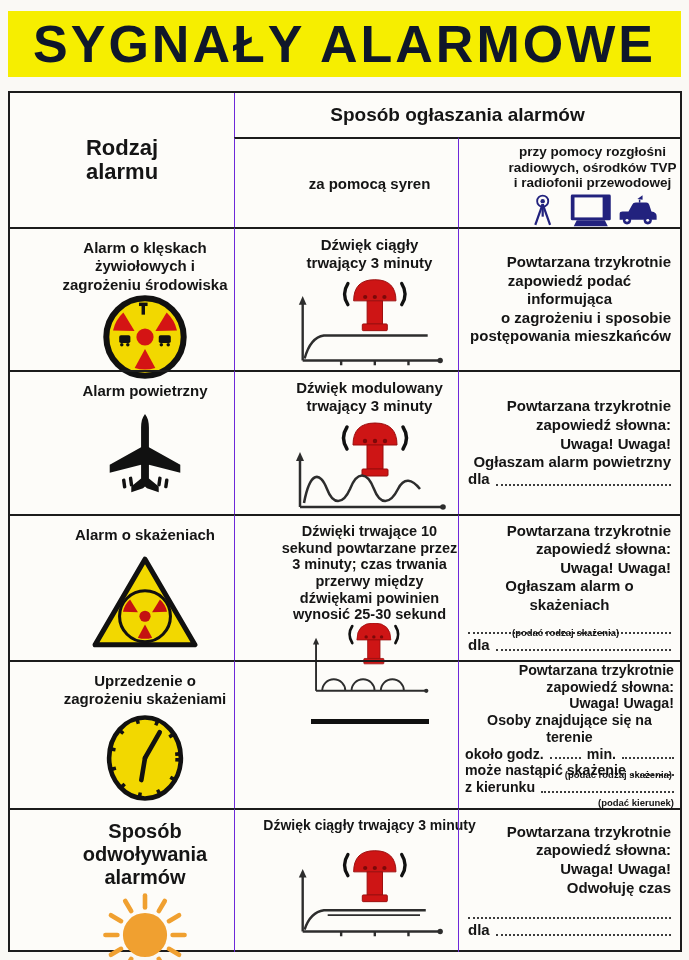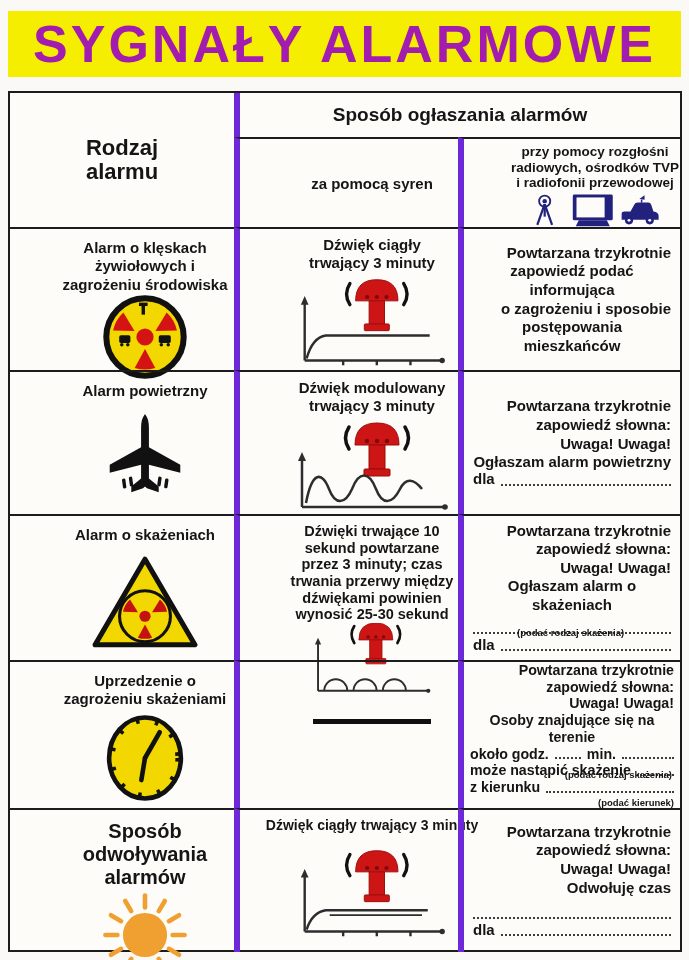--- a/index.html
+++ b/index.html
@@ -1,27 +1,27 @@
 <!DOCTYPE html>
 <html><head>
 <meta charset="utf-8">
 <style>
   html,body{margin:0;padding:0;background:#e9e7e1;}
   .page{position:relative;width:689px;height:960px;background:#faf9f5;overflow:hidden;
         font-family:"Liberation Sans", sans-serif;color:#151515;}
   
   .banner{position:absolute;left:8px;top:11px;width:673px;height:66px;background:#f6ee00;
           display:flex;align-items:center;justify-content:center;}
-  .banner .title{font-size:52px;font-weight:800;letter-spacing:3px;color:#a21caf;white-space:nowrap;}
+  .banner .title{font-size:52px;font-weight:800;letter-spacing:3px;color:#0f172a;white-space:nowrap;}
   
   .tbl{position:absolute;left:8px;top:91px;width:674px;height:861px;border:2px solid #1c1c1c;
        box-sizing:border-box;display:grid;grid-template-columns:224px 224px 222px;
        grid-template-rows:44px 90px 143px 144px 146px 148px 144px;background:#fdfcf9;}
   .cell{position:relative;box-sizing:border-box;display:flex;flex-direction:column;align-items:center;}
-  .bl{border-left:6px solid #6d28d9;} .bt{border-top:2px solid #1c1c1c;padding-left:46px;}
+  .bl{border-left:1px solid #6d28d9;} .bt{border-top:2px solid #1c1c1c;padding-left:46px;}
   .rodzaj{justify-content:center;font-size:22px;font-weight:800;text-align:center;line-height:1.1;}
   .sposob{justify-content:center;font-size:19px;font-weight:800;}
   .syreny{justify-content:center;font-size:15px;font-weight:700;}
   .radio{padding-top:5px;font-size:13.5px;font-weight:700;text-align:center;line-height:1.16;}
   .typelbl{margin-top:10px;font-size:15px;font-weight:700;text-align:center;line-height:1.22;max-width:205px;}
   .typelbl.big{font-size:20px;font-weight:800;line-height:1.15;max-width:215px;}
   .iconbox{flex:1;display:flex;align-items:center;justify-content:center;}
   .sirenlbl{margin-top:7px;font-size:15px;font-weight:700;text-align:center;line-height:1.2;max-width:158px;}
   .sirenlbl.wide{max-width:216px;font-size:14.5px;line-height:1.15;}
   .sirenlbl.oneline{max-width:220px;font-size:14px;white-space:nowrap;}

